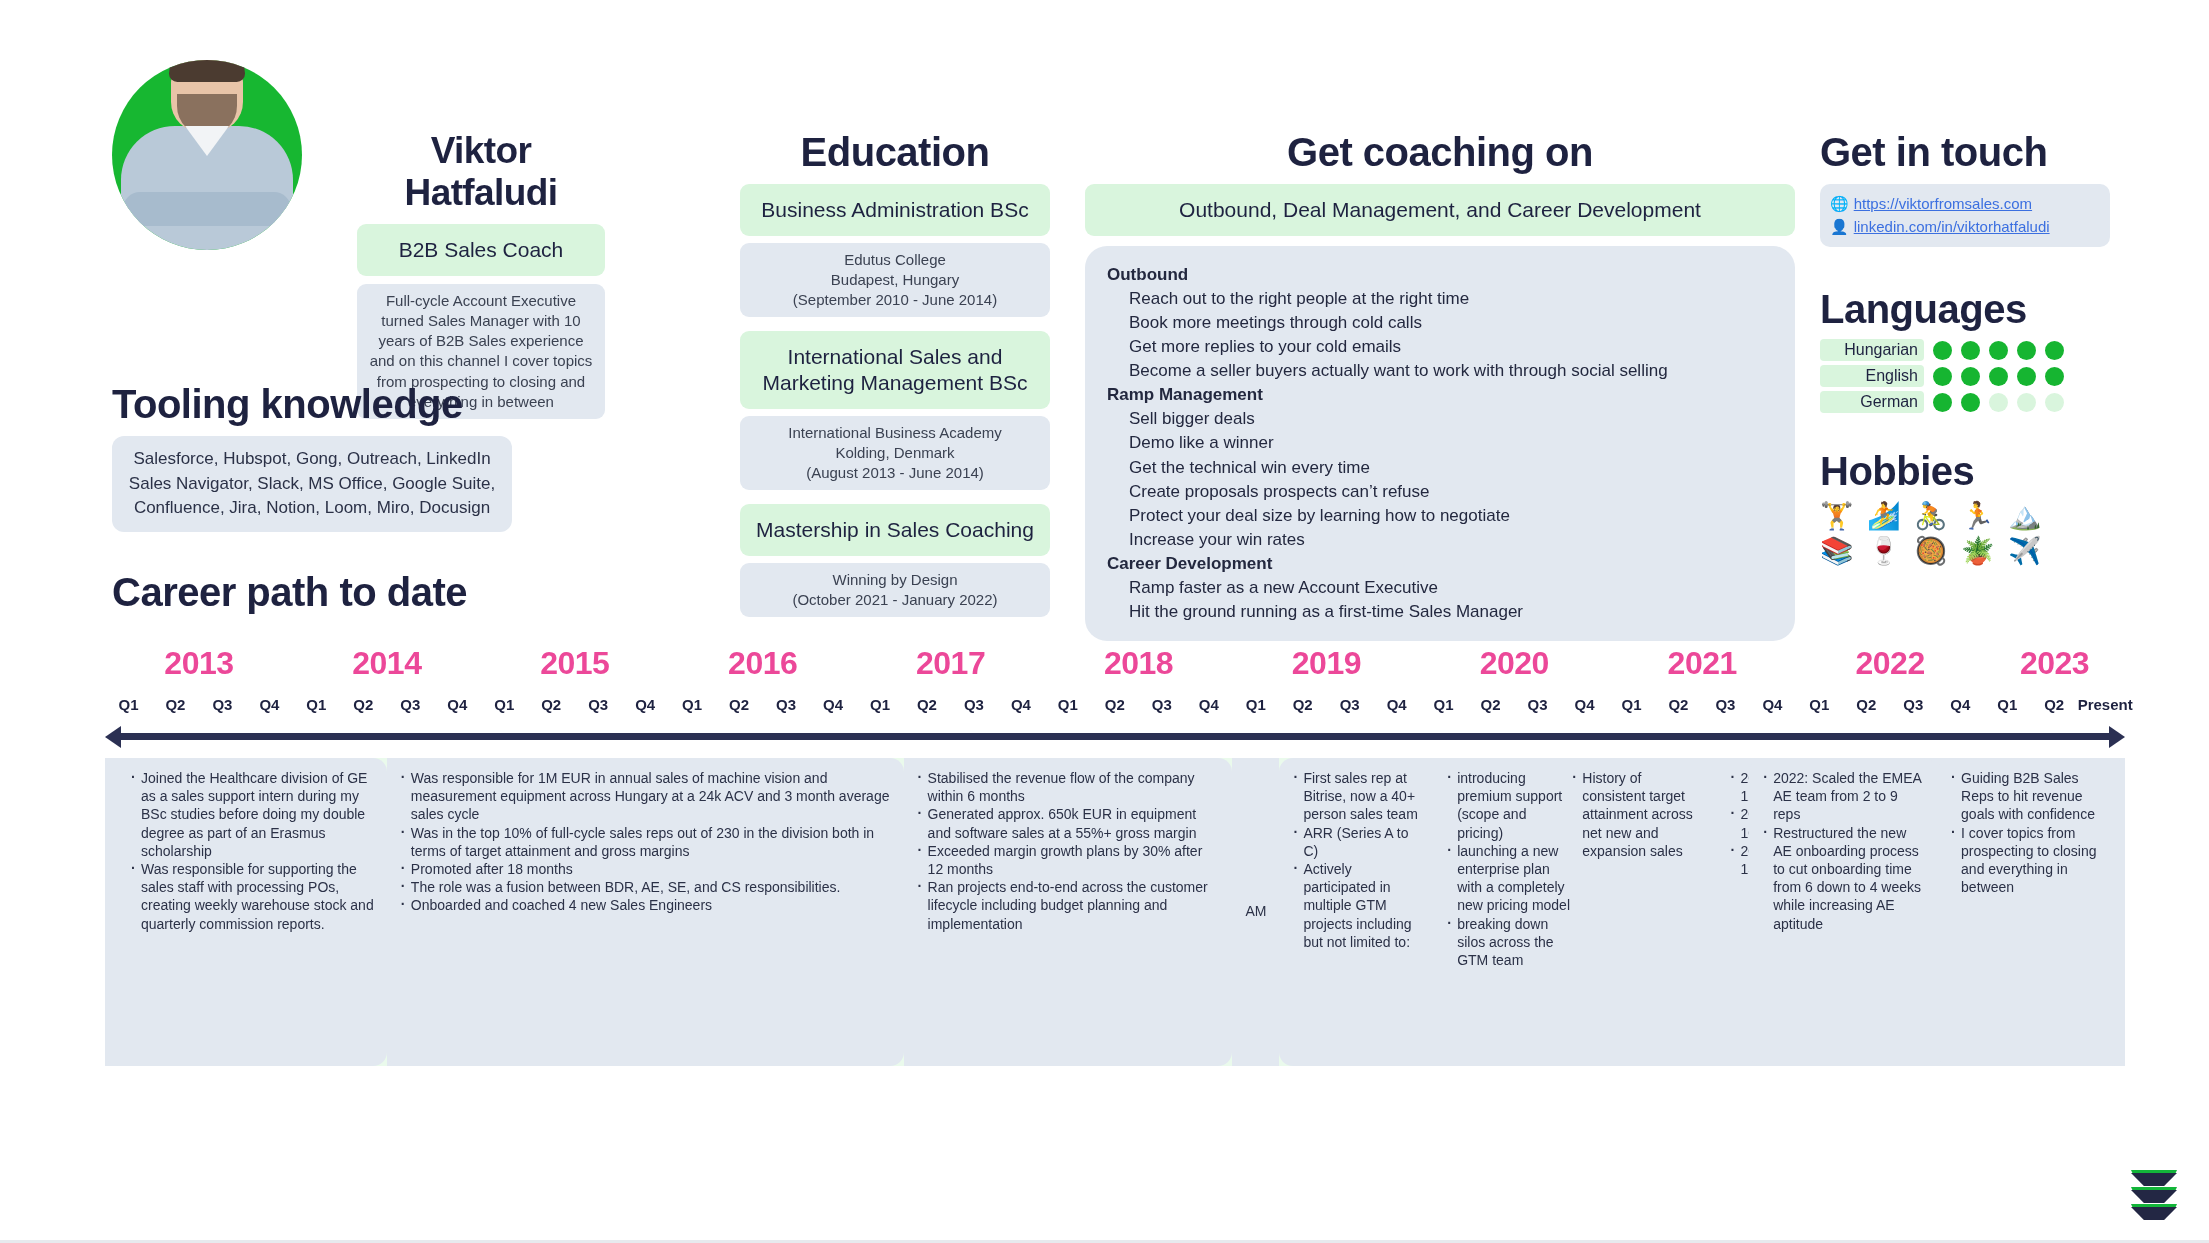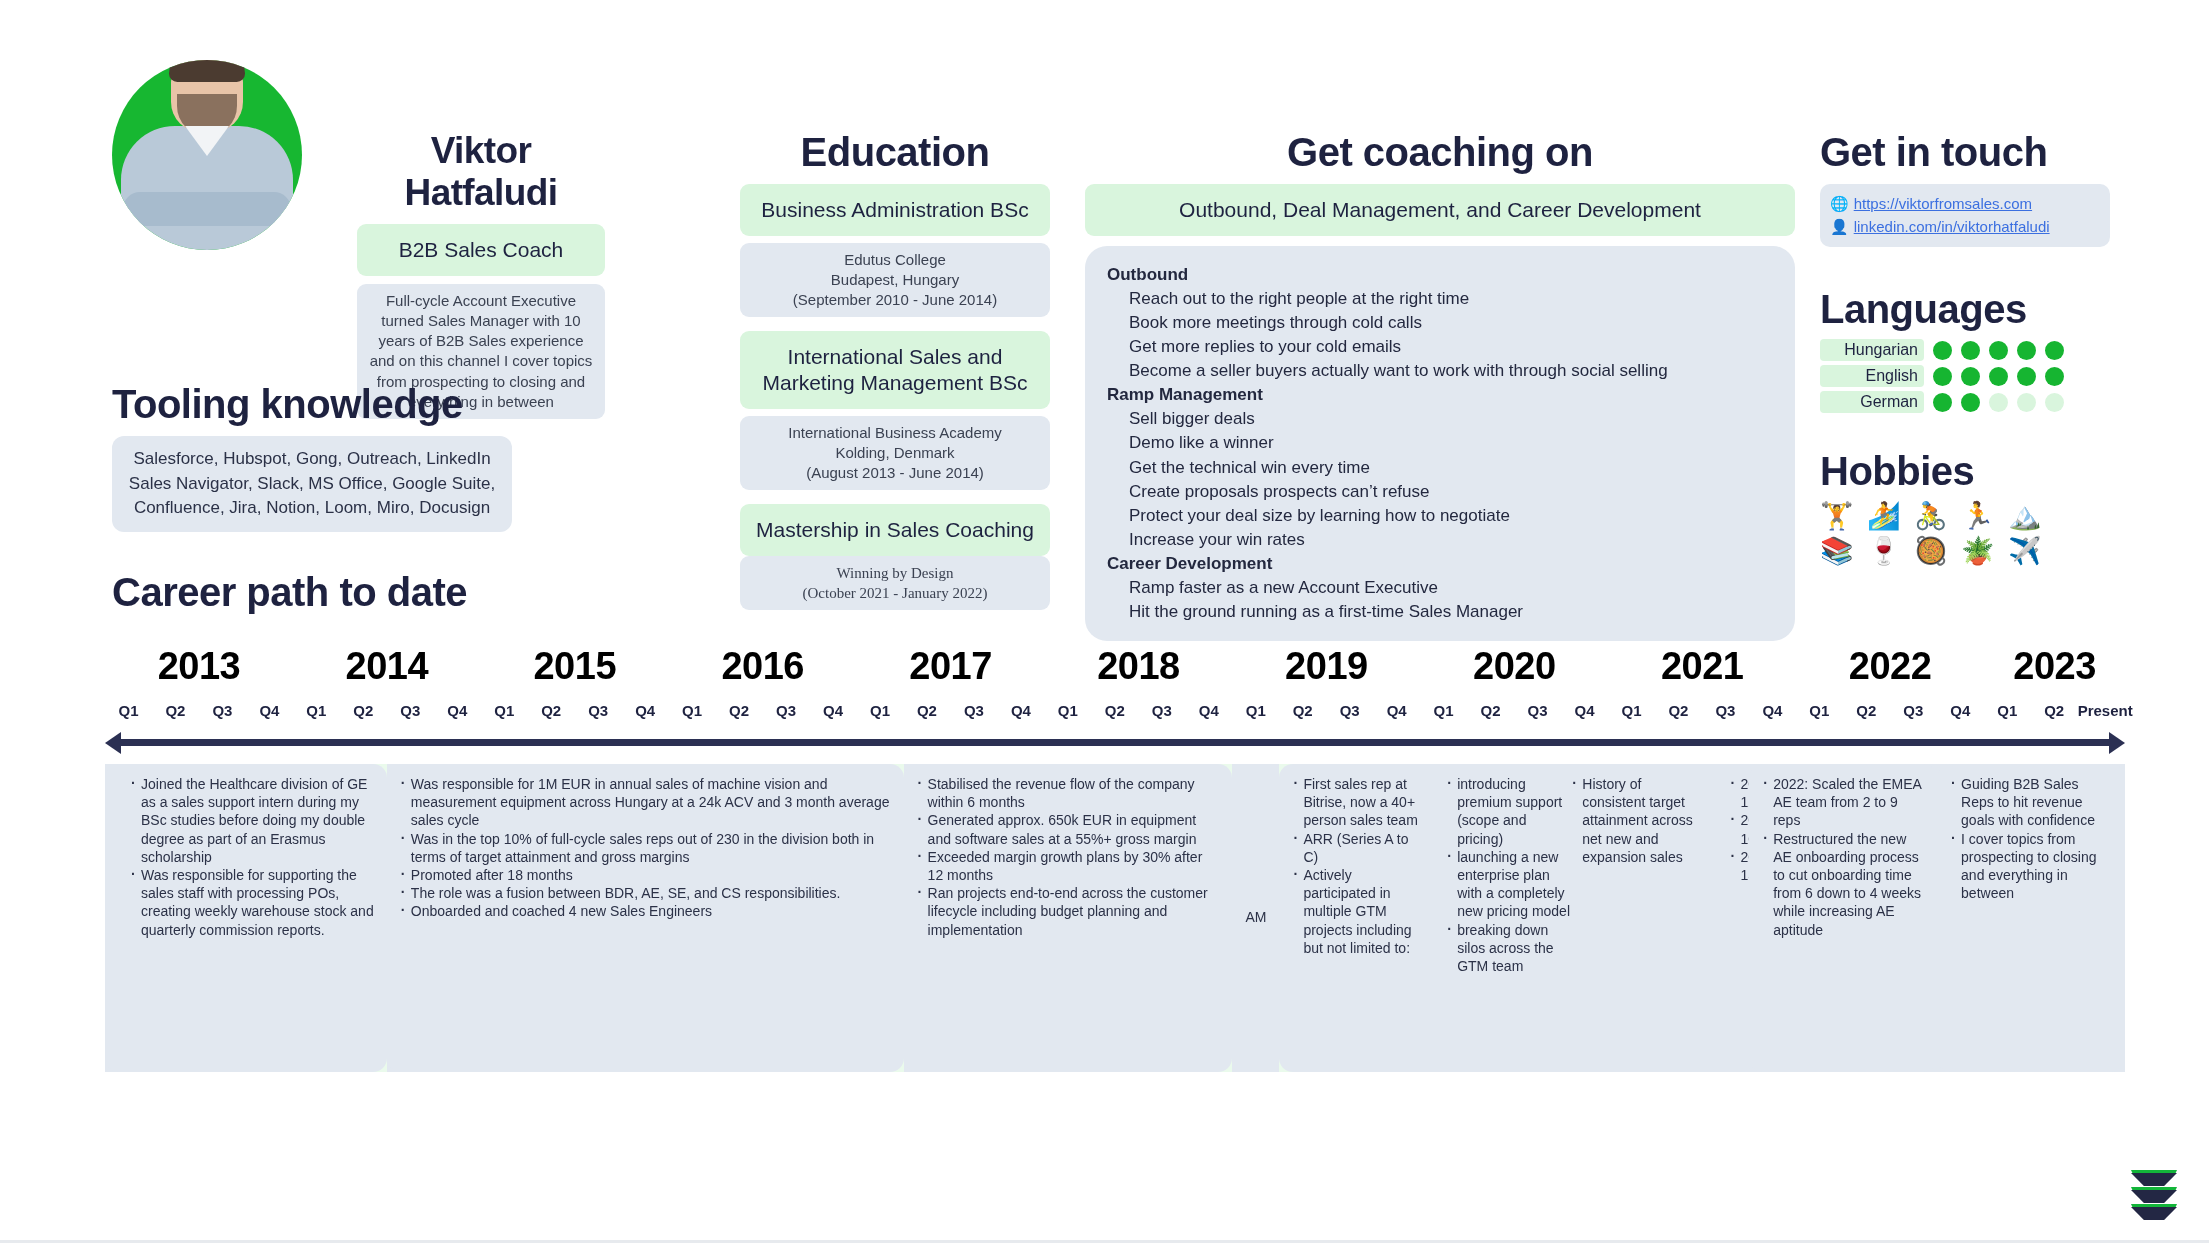--- a/index.html
+++ b/index.html
@@ -101,21 +101,21 @@
     font-size: 17px; line-height: 1.45; text-align: center; color: #2b3147;
   }
 
   
   .career-h { position: absolute; left: 112px; top: 570px; }
 
   
   .tl { position: absolute; left: 105px; top: 645px; width: 2020px; }
   .tl-years, .tl-quarters { display: flex; width: 100%; }
   .tl-years > div {
-    text-align: center; font-size: 38px; font-weight: bold; color: #000000;
+    text-align: center; font-size: 32px; font-weight: bold; color: #ec4899;
     letter-spacing: -0.5px;
   }
   .tl-quarters > div {
     text-align: center; font-size: 15px; font-weight: bold; color: #1e2240;
   }
   .tl-axis { position: relative; height: 22px; margin-top: 13px; }
   .tl-axis .line {
     position: absolute; left: 14px; right: 14px; top: 7px; height: 7px; background: #2b3053;
   }
   .tl-axis .cap-l, .tl-axis .cap-r {
@@ -199,21 +199,21 @@
 (September 2010 - June 2014)</div>
     </div>
     <div style="margin-top:14px;">
       <div class="chip-green">International Sales and Marketing Management BSc</div>
       <div class="chip-grey" style="margin-top:7px;white-space:pre-line;">International Business Academy
 Kolding, Denmark
 (August 2013 - June 2014)</div>
     </div>
     <div style="margin-top:14px;">
       <div class="chip-green">Mastership in Sales Coaching</div>
-      <div class="chip-grey" style="white-space:pre-line;font-family:Liberation Serif, serif;">Winning by Design
+      <div class="chip-grey" style="margin-top:7px;white-space:pre-line;">Winning by Design
 (October 2021 - January 2022)</div>
     </div>
   </div>
 
   <div class="coach-col">
     <div class="h1" style="text-align:center;">Get coaching on</div>
     <div class="chip-green" style="margin-top:10px;">Outbound, Deal Management, and Career Development</div>
     <div class="coach-body" style="margin-top:10px;">
       <div class="grp">Outbound</div>
       <div class="itm">Reach out to the right people at the right time</div>

